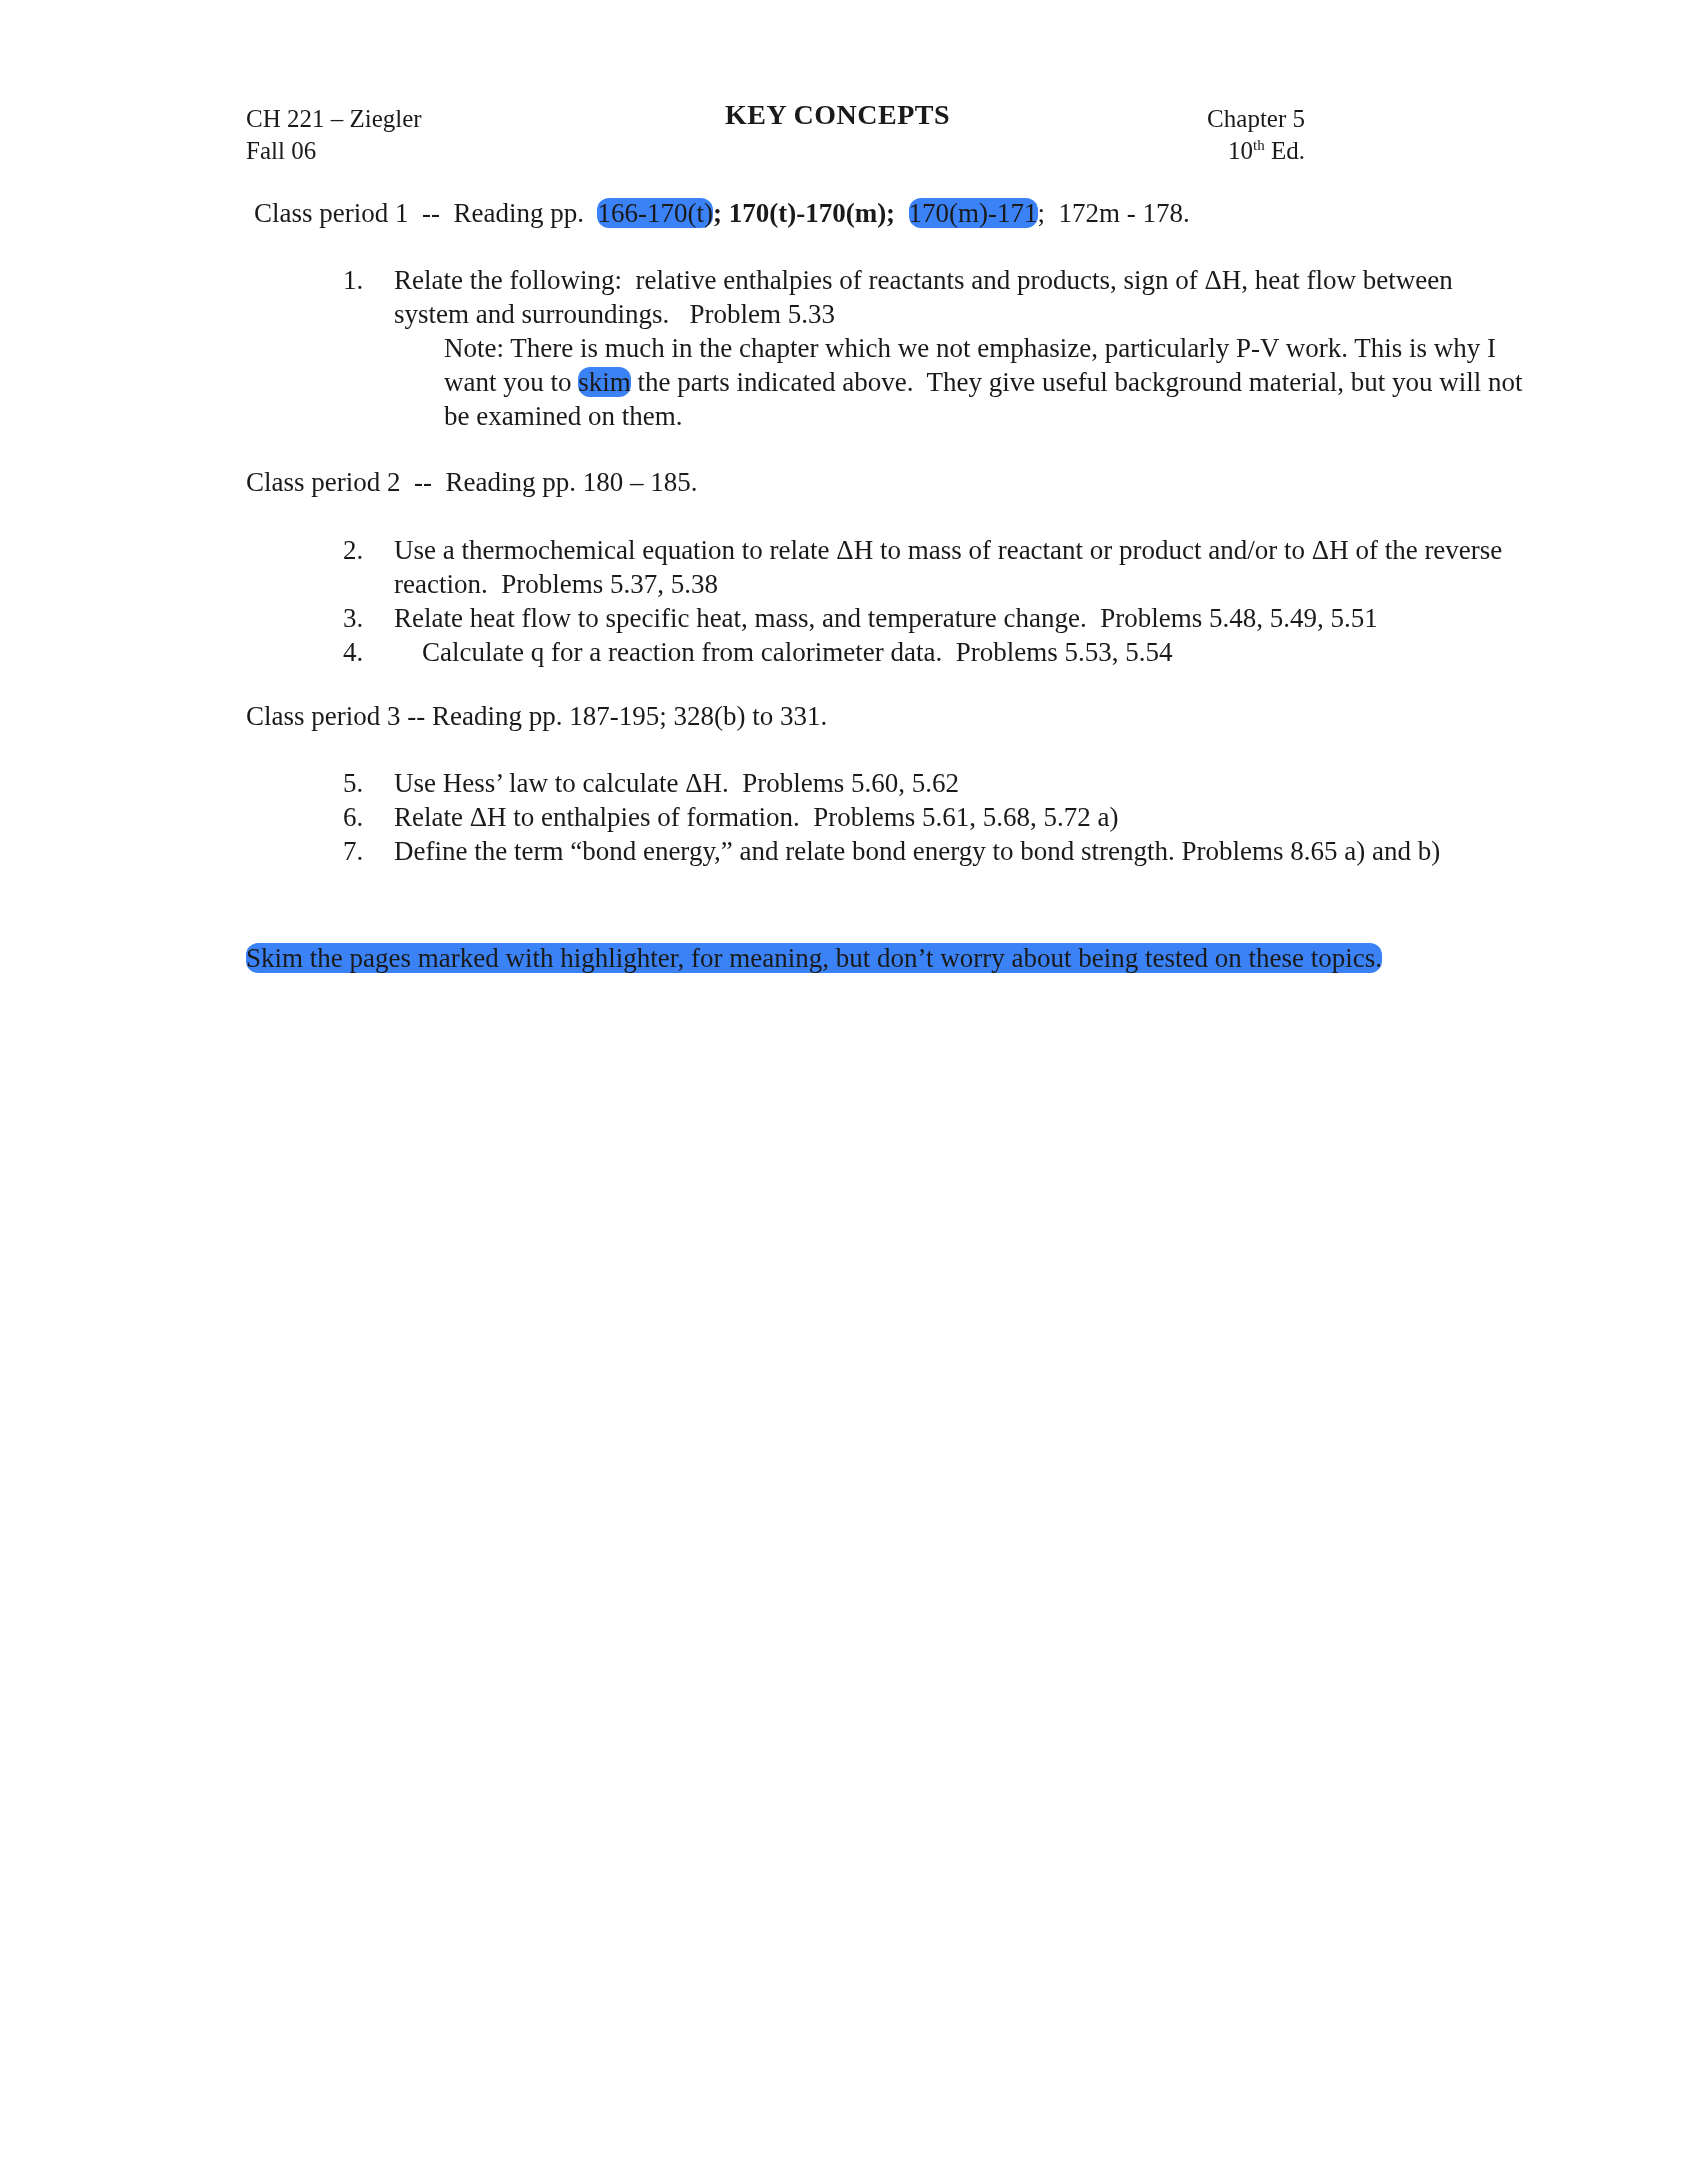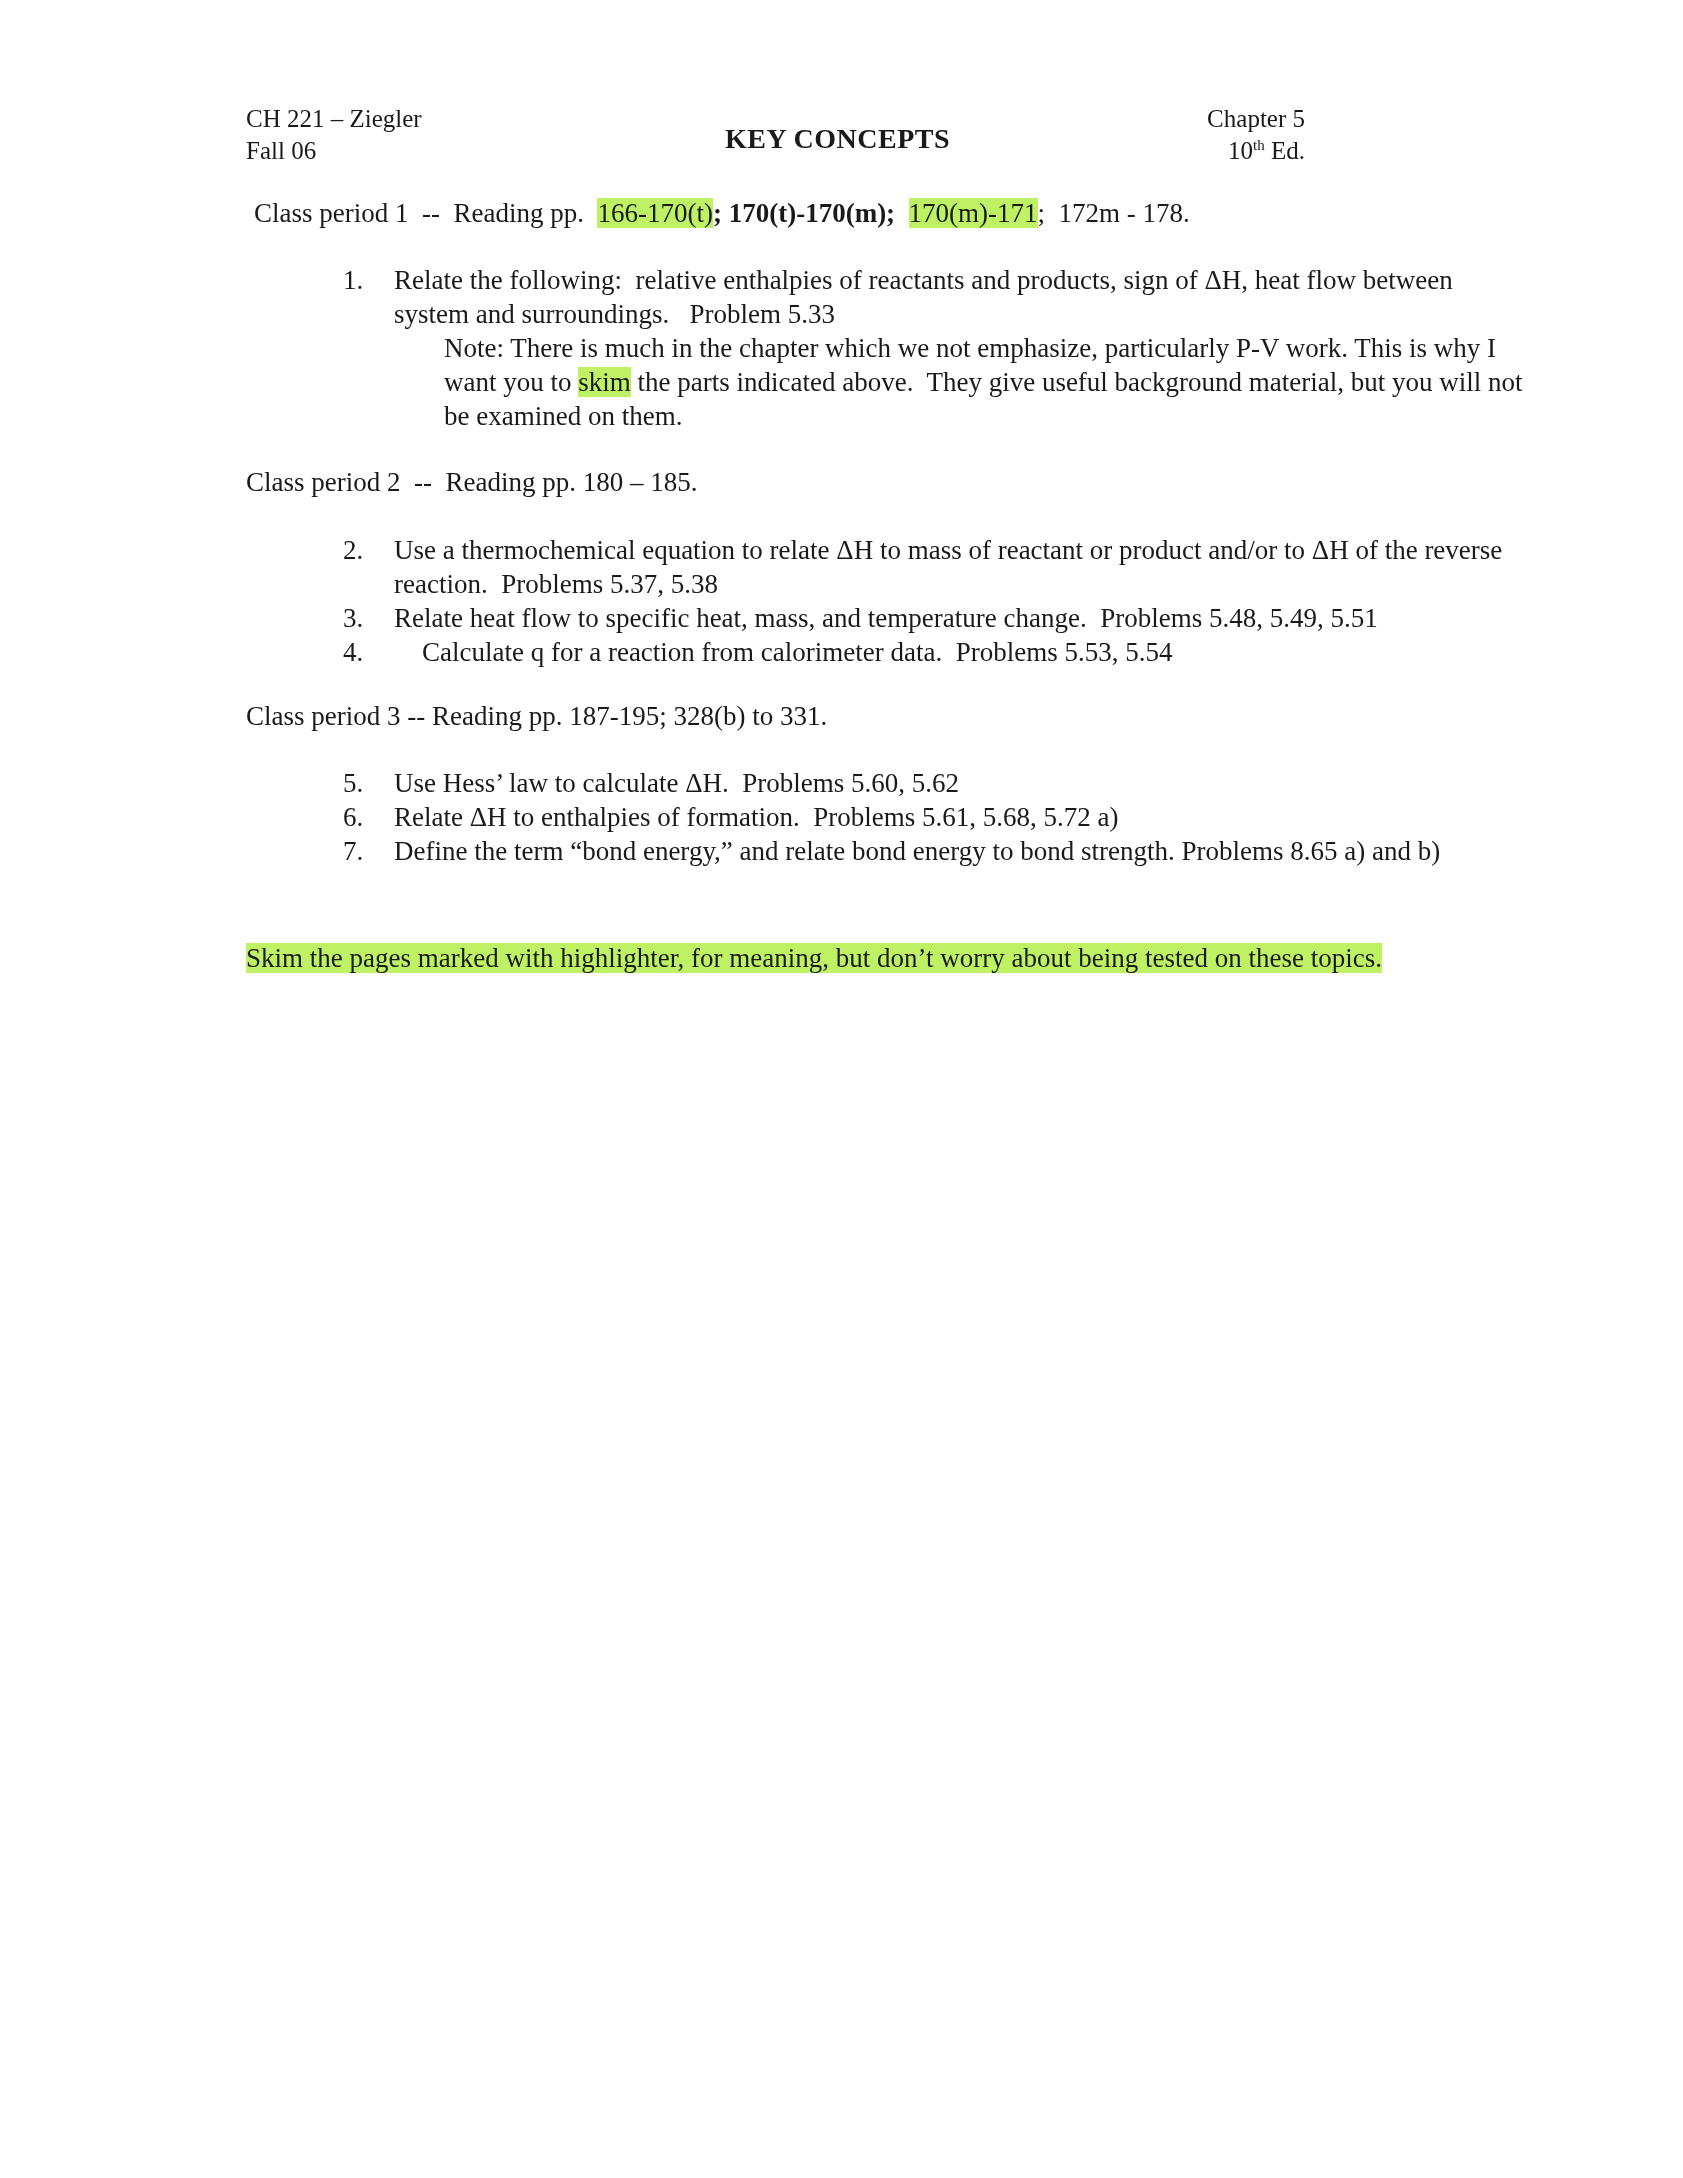--- a/index.html
+++ b/index.html
@@ -32,34 +32,34 @@
     .hdr-center {
       position: absolute;
       left: 0;
       width: 1683px;
       top: 99px;
       text-align: center;
       font-weight: bold;
       font-size: 28px;
       line-height: 32px;
       letter-spacing: 0.5px;
-      margin-top: 24px;
     }
     .hdr-center span { position: relative; left: -4px; }
     .hdr-right {
       position: absolute;
       right: 214px;
       top: 103px;
       text-align: right;
       font-size: 25px;
       line-height: 32px;
     }
     .hdr-right sup { font-size: 15px; line-height: 0; text-align: right; }
     .hl {
-      background: #bef264;
+      background: #3b82f6;
+      border-radius: 12px;
     }
     .period {
       position: absolute;
       left: 246px;
       white-space: nowrap;
     }
     .list {
       position: absolute;
       left: 343px;
       width: 1178px;

